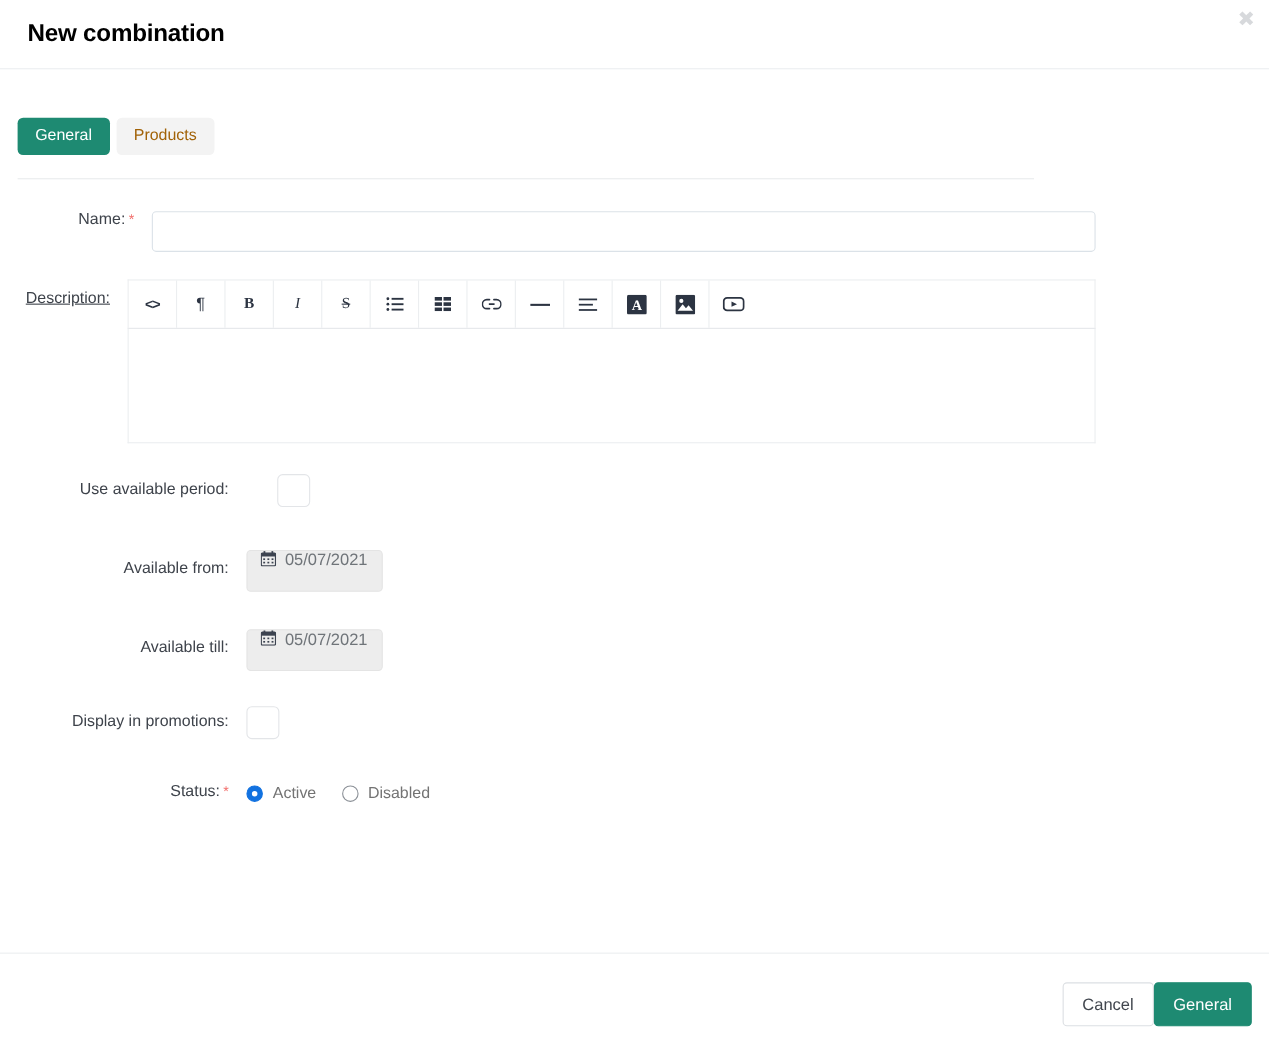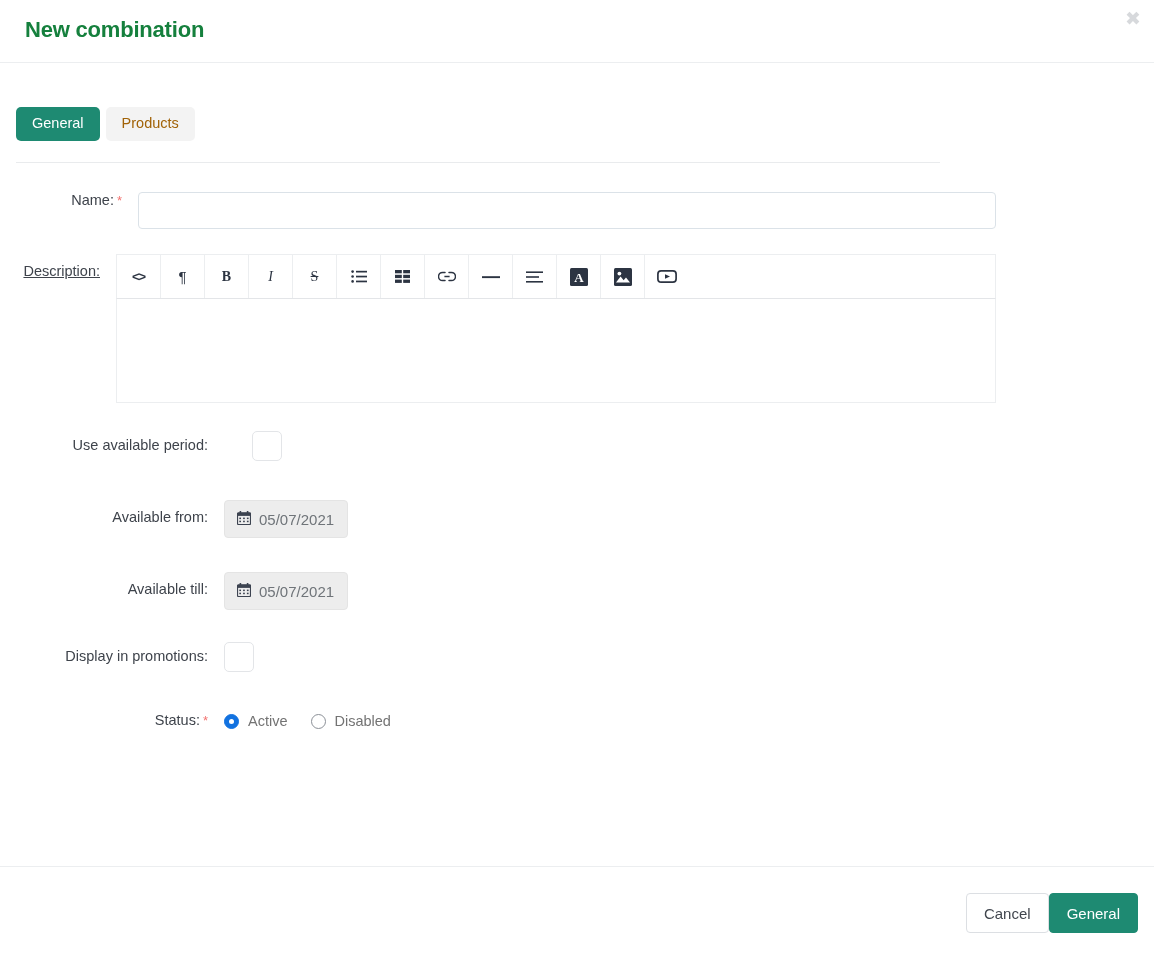--- a/index.html
+++ b/index.html
@@ -29,21 +29,21 @@
     height: 63px;
     border-bottom: 1px solid #eceef0;
     box-sizing: border-box;
   }
   .modal-title {
     position: absolute;
     left: 25px;
     top: 17px;
     font-size: 22px;
     font-weight: bold;
-    color: #15803d;
+    color: #000000;
     letter-spacing: -0.2px;
   }
   .close-icon {
     position: absolute;
     right: 10px;
     top: 8px;
     width: 22px;
     height: 22px;
     line-height: 22px;
     text-align: center;
@@ -177,21 +177,21 @@
     border: 1px solid #e3e5e8;
     border-radius: 5px;
     background: #fff;
     box-sizing: border-box;
     cursor: pointer;
   }
 
   
   .date-input {
     display: inline-flex;
-    align-items: center;
+    align-items: flex-start;
     gap: 8px;
     height: 38px;
     padding: 0 13px 0 12px;
     background: #ededed;
     border: 1px solid #e4e4e4;
     border-radius: 4px;
     box-sizing: border-box;
     color: #6f7479;
     font-size: 15px;
     cursor: pointer;

